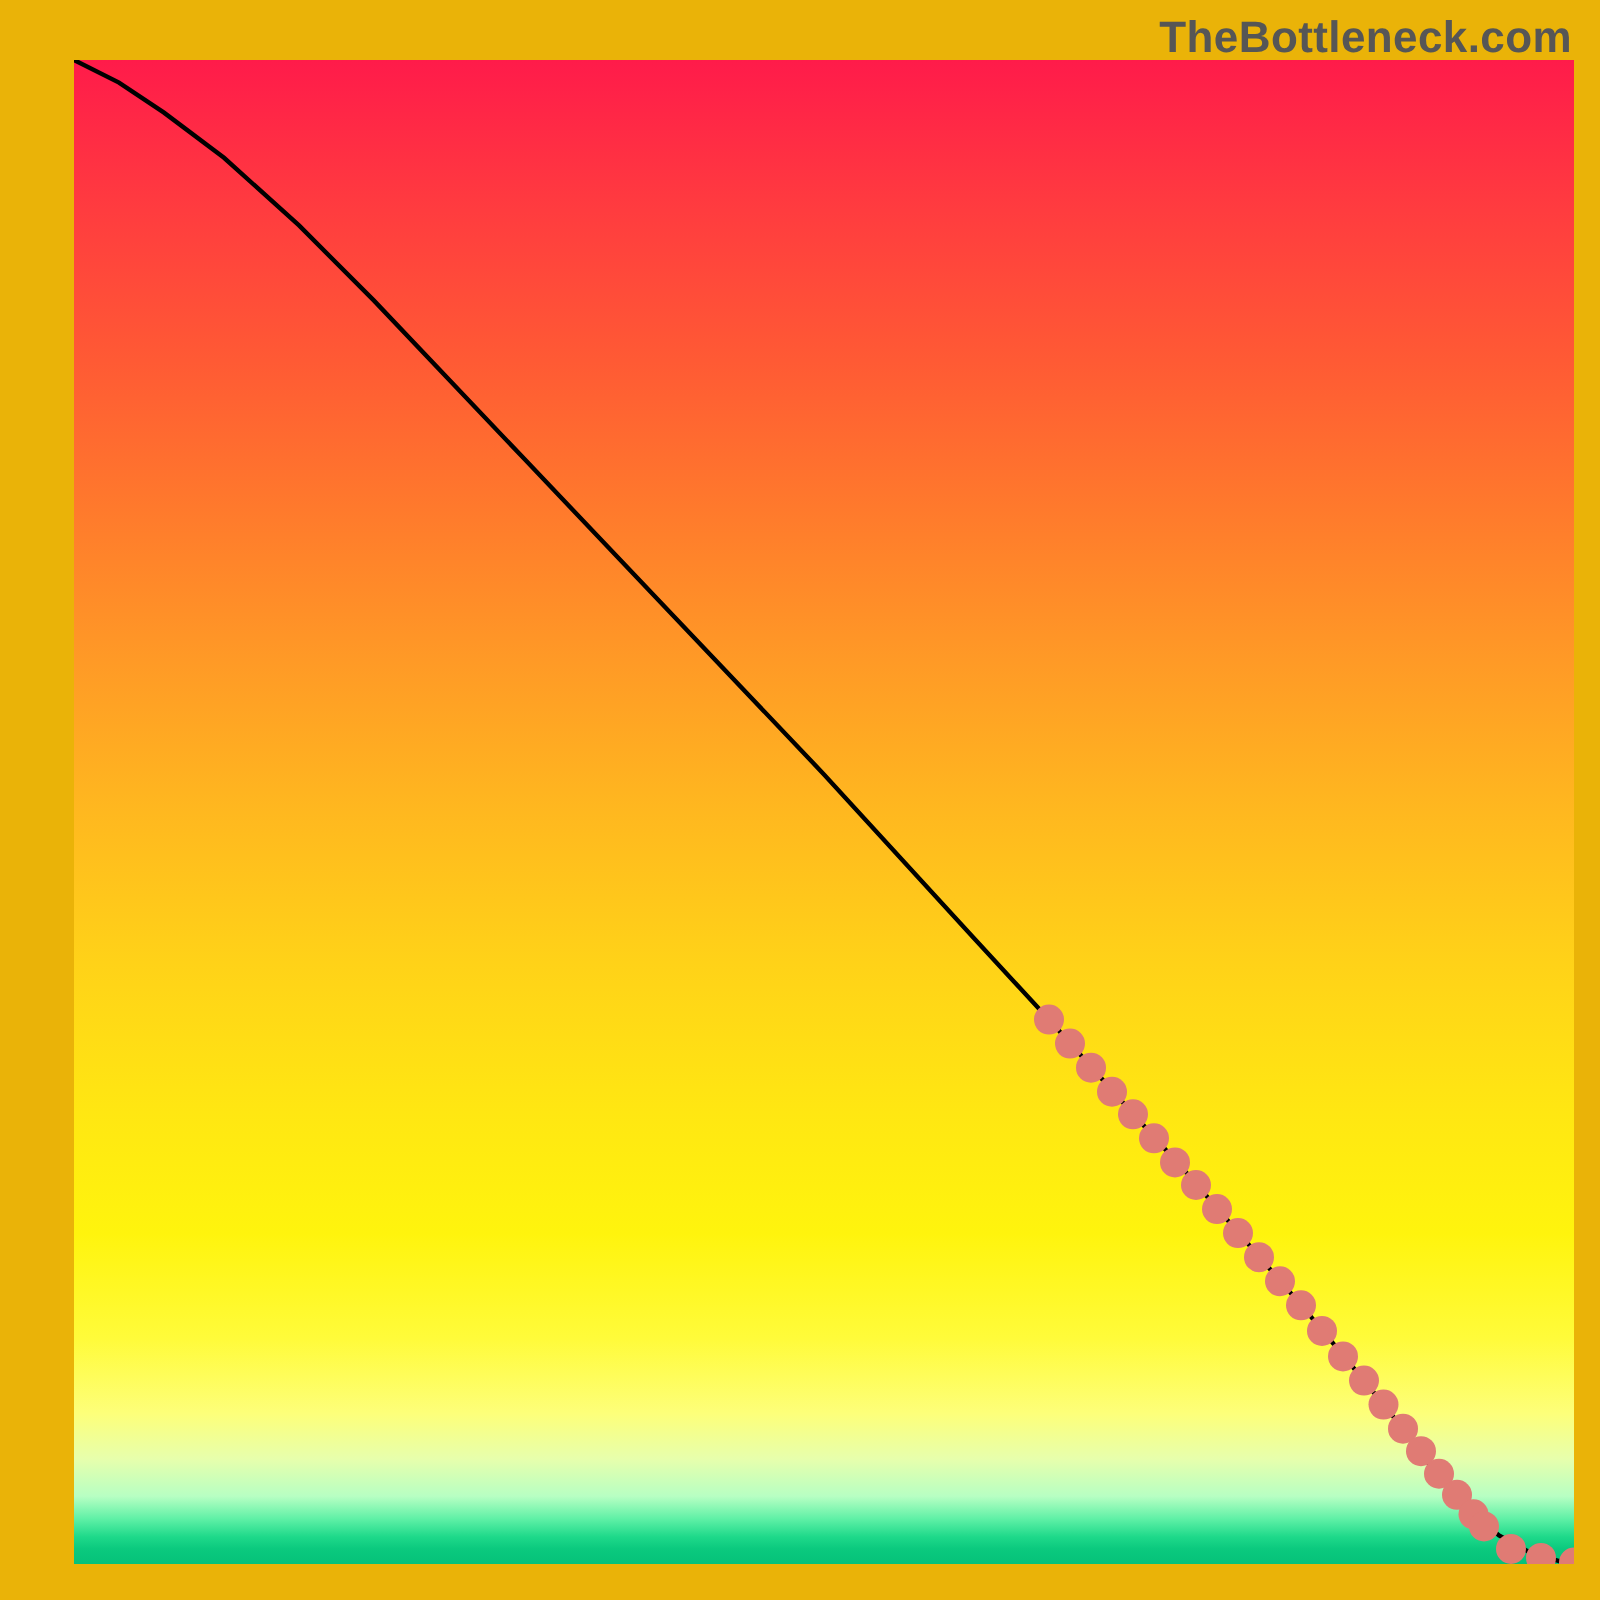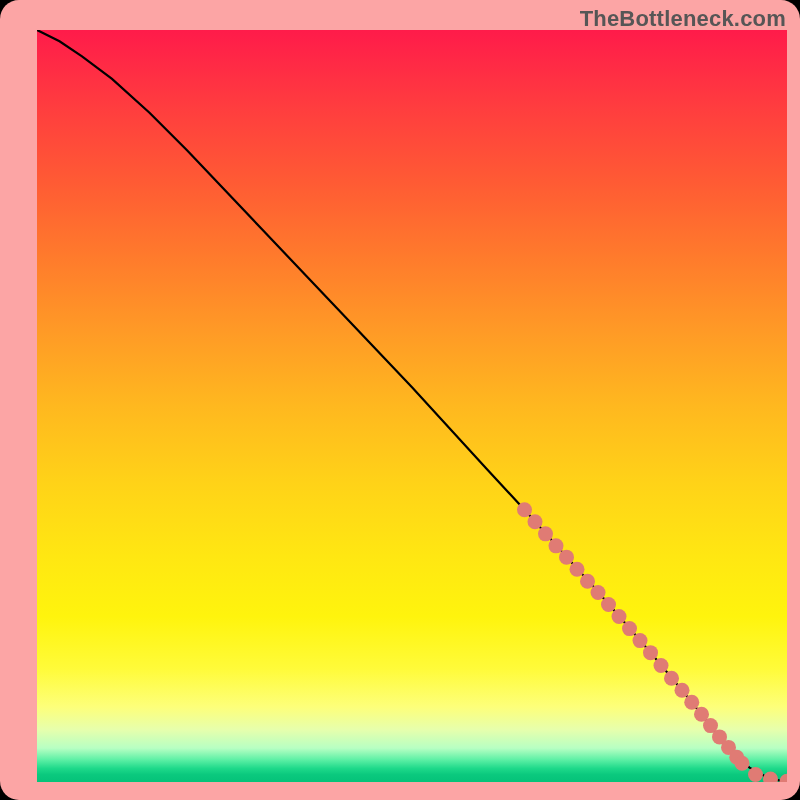--- a/index.html
+++ b/index.html
@@ -7,22 +7,21 @@
     padding: 0;
     width: 800px;
     height: 800px;
     background: #000;
     overflow: hidden;
   }
   .stage {
     position: relative;
     width: 800px;
     height: 800px;
-    background: #fca5a5;
-    border-radius: 19px;
+    background: #eab308;
   }
   .plot {
     position: absolute;
     left: 37px;
     top: 30px;
     width: 750px;
     height: 752px;
     background: linear-gradient(to bottom,
       #ff1b4a 0%,
       #ff3c3f 10%,

